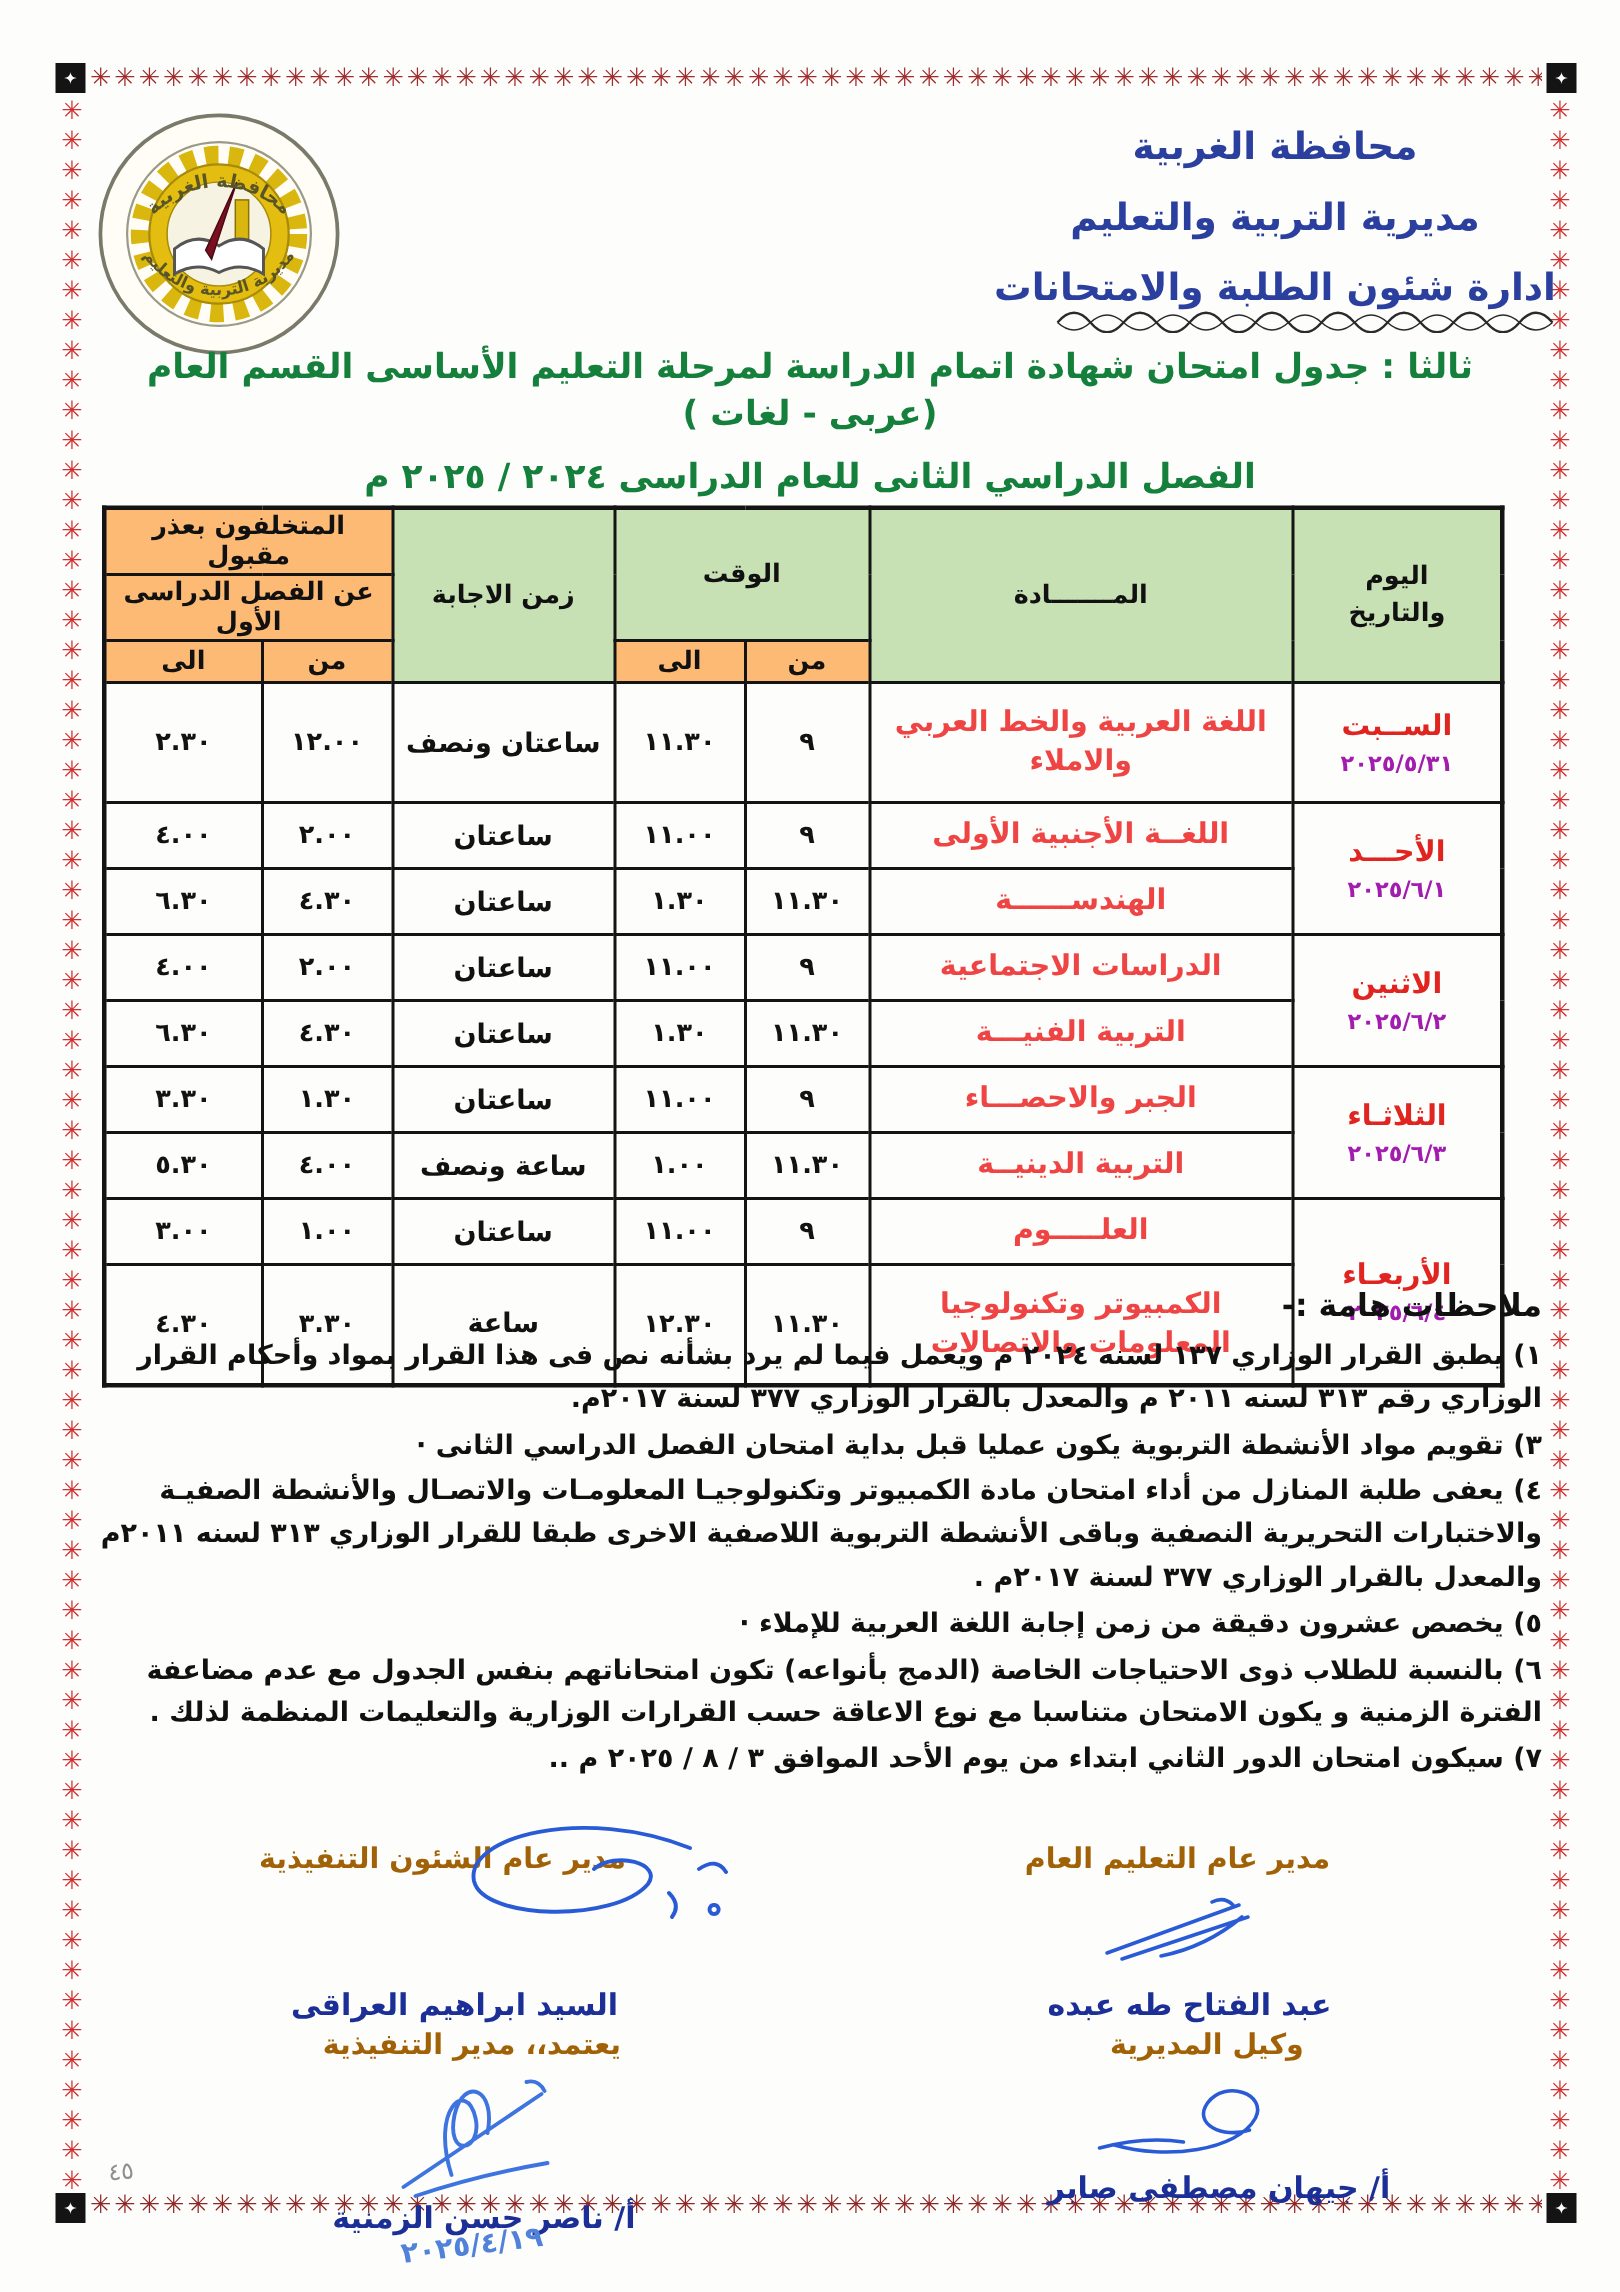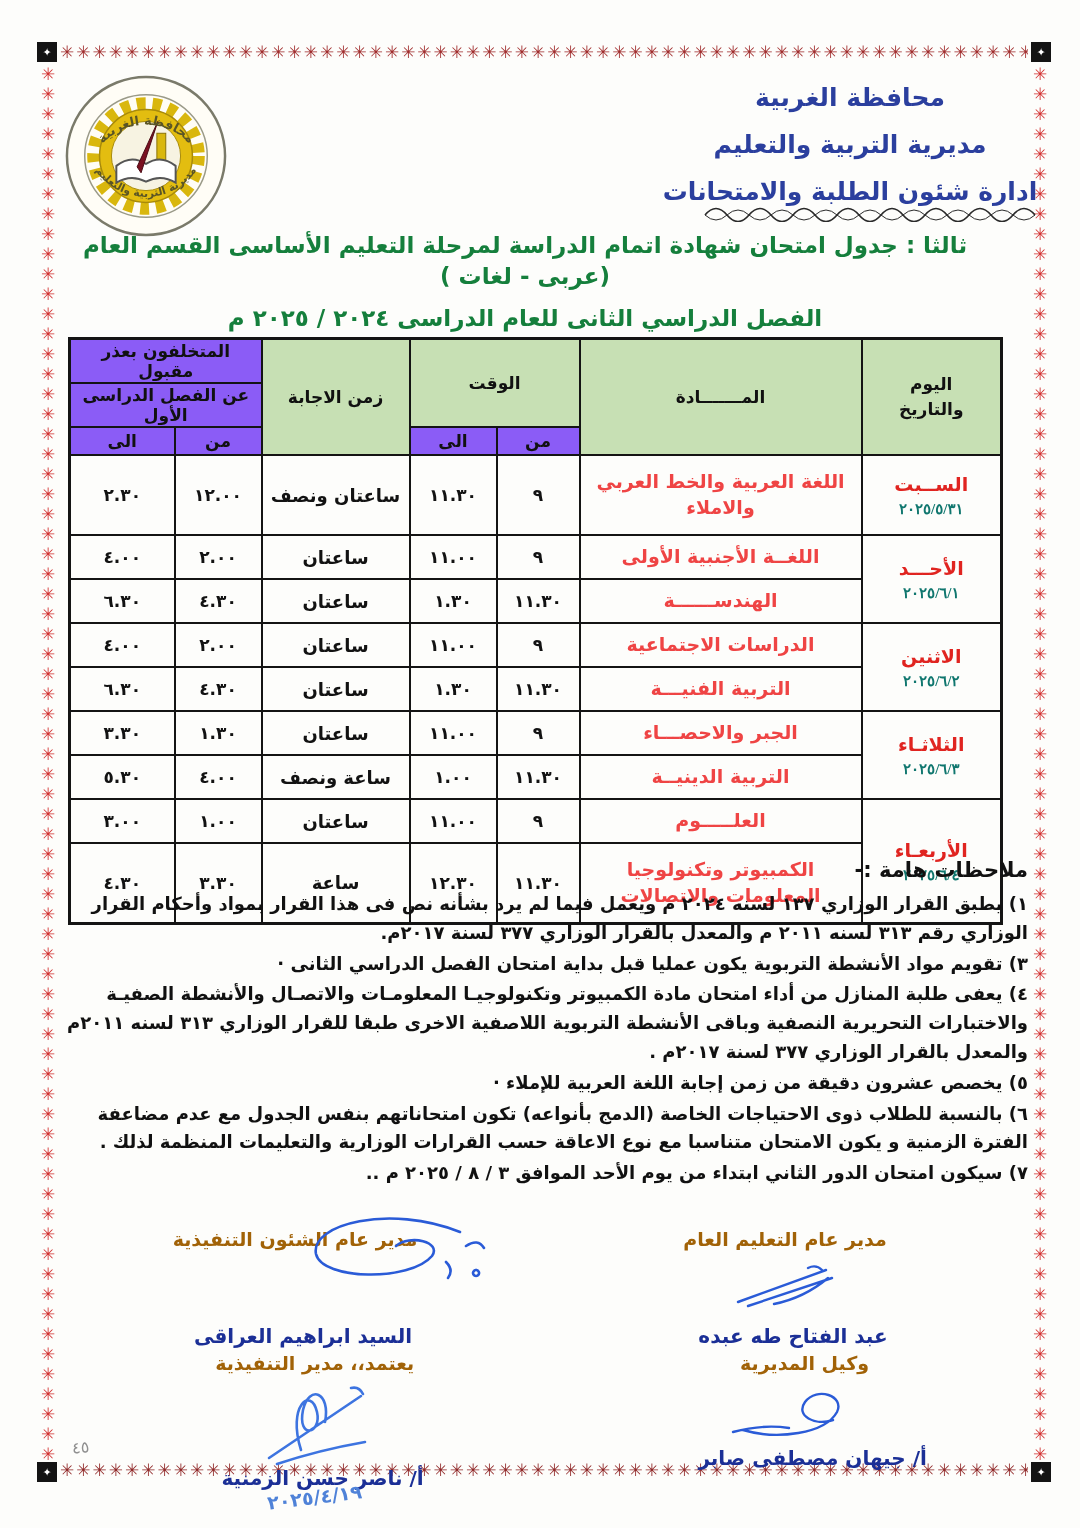--- a/index.html
+++ b/index.html
@@ -17,40 +17,40 @@
   .corner{position:absolute;width:20px;height:20px;background:#141414;color:#fff;
     display:flex;align-items:center;justify-content:center;font-size:11px;}
   .corner.tl{left:37px;top:42px;} .corner.tr{right:29px;top:42px;}
   .corner.bl{left:37px;bottom:46px;} .corner.br{right:29px;bottom:46px;}
   
   .logo{position:absolute;left:62px;top:72px;}
   .org{position:absolute;left:640px;top:74px;width:420px;text-align:center;direction:rtl;}
   .org div{color:#2b3f9e;font-weight:bold;font-size:25px;line-height:47px;}
   .ornament{position:absolute;left:700px;top:204px;}
   
-  .titles{position:absolute;left:45px;top:230px;width:960px;text-align:center;direction:rtl;}
+  .titles{position:absolute;left:60px;top:230px;width:960px;text-align:center;direction:rtl;}
   .t-green{font-size:23px;font-weight:bold;color:#157f3c;margin-bottom:11px;line-height:1.35;}
   .t-red{display:inline-block;font-size:23px;font-weight:bold;color:#e81c24;
     border-bottom:2.5px solid #e81c24;padding-bottom:3px;}
   
   #exam-table{position:absolute;top:337px;left:68px;border-collapse:collapse;direction:rtl;
     table-layout:fixed;width:932px;}
   #exam-table th,#exam-table td{border:2px solid #141414;padding:1px 3px;text-align:center;vertical-align:middle;}
   #exam-table{border:3px solid #141414;}
   #exam-table th{font-size:17px;font-weight:bold;color:#111;}
   #exam-table th.green{background:#c7e0b4;}
-  #exam-table th.white{background:#8b5cf6;}
+  #exam-table th.white{background:#fdba74;}
   #exam-table thead tr{height:28px;}
   #exam-table tbody tr{height:44px;}
   #exam-table tbody tr.tall{height:80px;}
   td.subject{font-size:19px;font-weight:bold;color:#ef4444;line-height:1.35;}
   td.num,td.dur{font-size:17px;font-weight:bold;color:#121212;}
   td.dur{font-size:18px;}
   td.daycell .dayname{color:#e02420;font-weight:bold;font-size:19px;line-height:1.5;}
-  td.daycell .daydate{color:#0f766e;font-weight:bold;font-size:15px;line-height:1.4;font-family:Liberation Serif, serif;}
+  td.daycell .daydate{color:#a21caf;font-weight:bold;font-size:15px;line-height:1.4;}
   th.dayh div{line-height:1.45;}
   
   .notes{position:absolute;top:858px;left:56px;width:972px;direction:rtl;text-align:right;color:#111;}
   .notes-title{font-size:21px;font-weight:bold;margin-bottom:8px;}
   .note{font-size:18px;font-weight:bold;line-height:1.6;margin-bottom:2px;}
   
   .sigs{position:absolute;top:1228px;left:50px;width:980px;direction:rtl;}
   .sig-row{display:flex;}
   .sig-block{flex:1;text-align:center;}
   .sig-title{color:#a16207;font-weight:bold;font-size:19px;}

